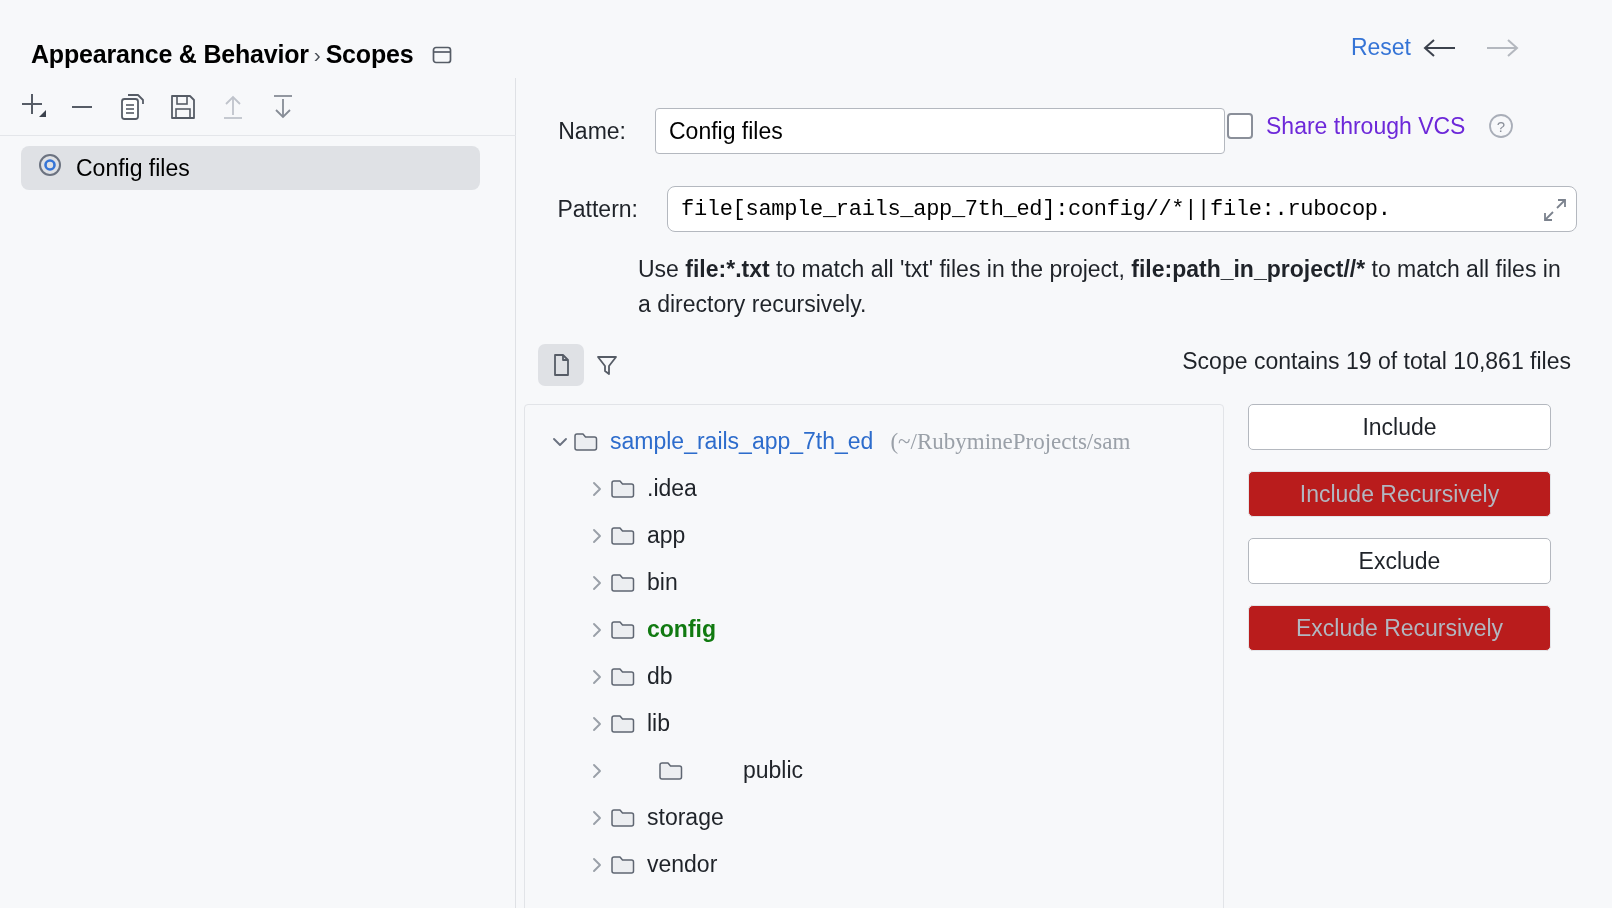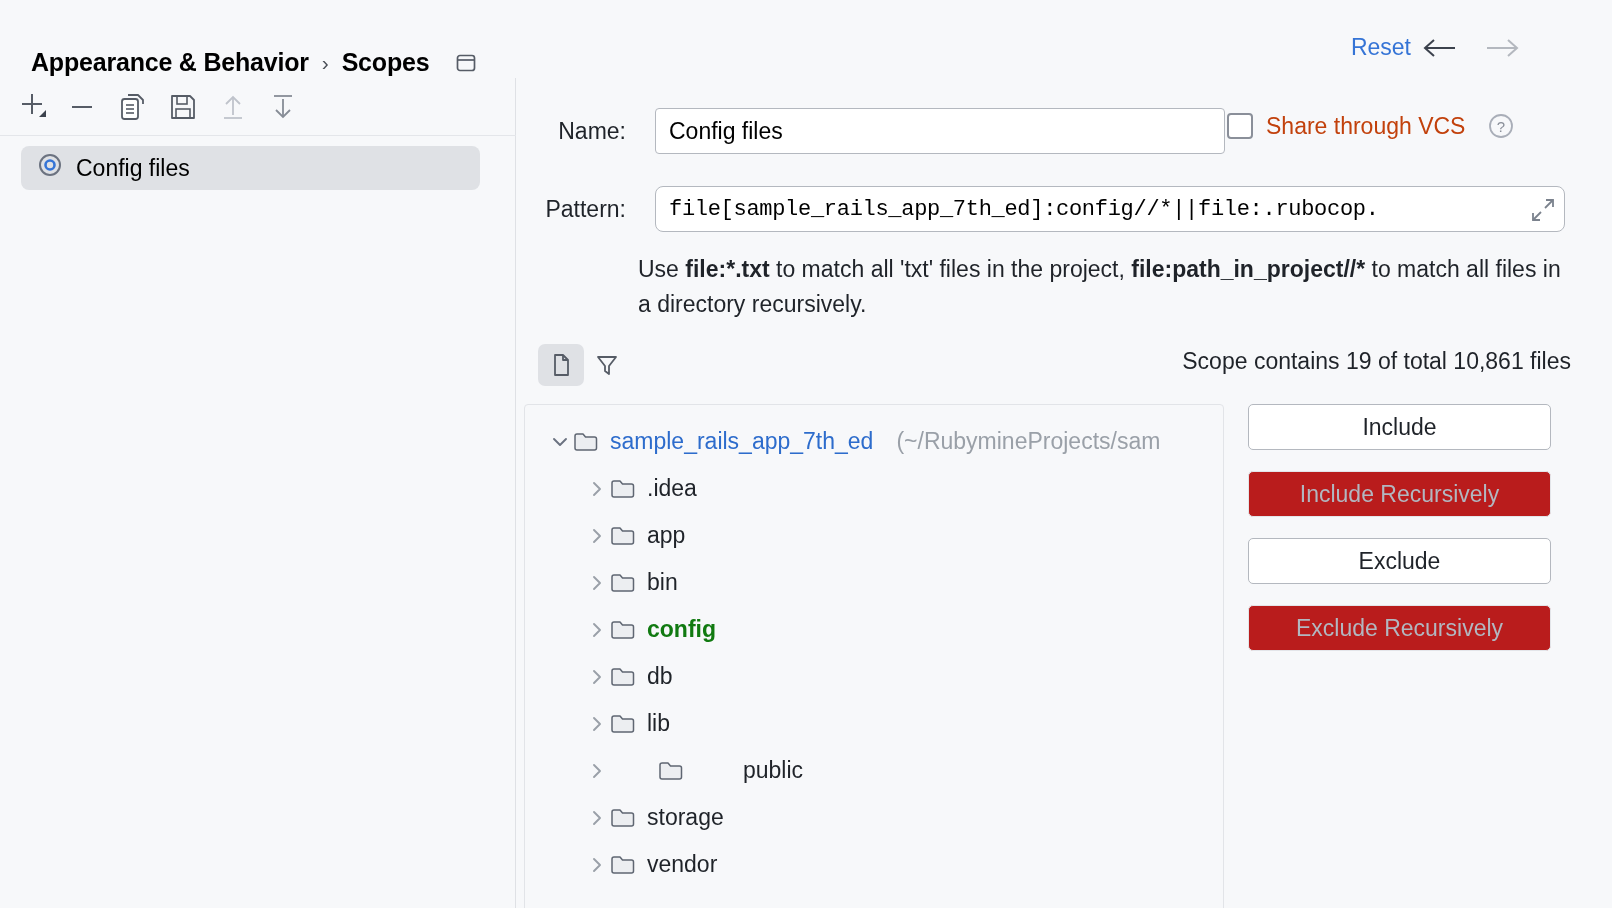--- a/index.html
+++ b/index.html
@@ -12,22 +12,22 @@
     color: #1f2329;
     -webkit-font-smoothing: antialiased;
   }
   .root { position: relative; width: 1612px; height: 908px; }
 
   
   .header {
     position: absolute; left: 0; top: 0; width: 1612px; height: 78px;
   }
   .breadcrumb {
-    position: absolute; left: 31px; top: 48px;
-    display: flex; align-items: center; gap: 13px;
+    position: absolute; left: 31px; top: 40px;
+    display: flex; align-items: center; gap: 5px;
     font-size: 25px; font-weight: bold; letter-spacing: -0.2px;
     color: #000;
   }
   .crumb-sep { color: #4a4f57; font-weight: normal; font-size: 21px; }
   .panel-icon { display: inline-flex; margin-left: 13px; }
 
   .reset-btn {
     position: absolute; right: 195px; top: 33px;
     font-size: 23px; font-weight: normal; color: #3574d6;
     cursor: pointer; background: none; border: none;
@@ -87,24 +87,24 @@
   #name-input { width: 570px; margin-left: 21px; }
 
   .vcs-box {
     position: absolute; left: 710px; top: 34px;
     display: flex; align-items: center; gap: 13px; cursor: pointer;
   }
   .chk {
     width: 26px; height: 26px; border: 2px solid #8a8f99; border-radius: 4px;
     background: #fff; display: inline-block;
   }
-  .vcs-label { font-size: 23px; color: #c2410c; }
+  .vcs-label { font-size: 23px; color: #6d28d9; }
   .help-icon { margin-left: 9px; display: inline-flex; cursor: pointer; }
 
-  .row-pattern { left: 6px; top: 108px; }
+  .row-pattern { left: 18px; top: 108px; }
   .pattern-wrap { position: relative; margin-left: 21px; }
   #pattern-input {
     width: 910px; padding-right: 46px;
     font-family: "Liberation Mono", monospace; font-size: 22px;
     letter-spacing: -0.3px;
     border-radius: 8px;
   }
   .expand-icon {
     position: absolute; right: 9px; top: 11px; cursor: pointer; display: inline-flex;
   }
@@ -137,21 +137,21 @@
     border: 1px solid #e2e4e8; border-radius: 4px;
     background: #f7f8fa; overflow: hidden;
   }
   .tree-row {
     height: 47px; display: flex; align-items: center;
     font-size: 23px; white-space: nowrap; cursor: pointer;
   }
   .twisty { width: 26px; display: flex; align-items: center; justify-content: center; flex: 0 0 auto; }
   .folder-ico { margin-right: 11px; display: inline-flex; flex: 0 0 auto; }
   .node-name { flex: 0 0 auto; }
-  .node-path { color: #9aa0a8; margin-left: 23px; flex: 0 0 auto; }
+  .node-path { color: #9aa0a8; margin-left: 17px; flex: 0 0 auto; font-family: Liberation Serif, serif; }
   .c-blue { color: #2d6ccc; }
   .c-green { color: #117a11; font-weight: bold; }
   .c-dark { color: #1f2329; }
 
   
   .side-buttons {
     position: absolute; left: 731px; top: 326px; width: 303px;
     display: flex; flex-direction: column; gap: 21px;
   }
   .sbtn {

